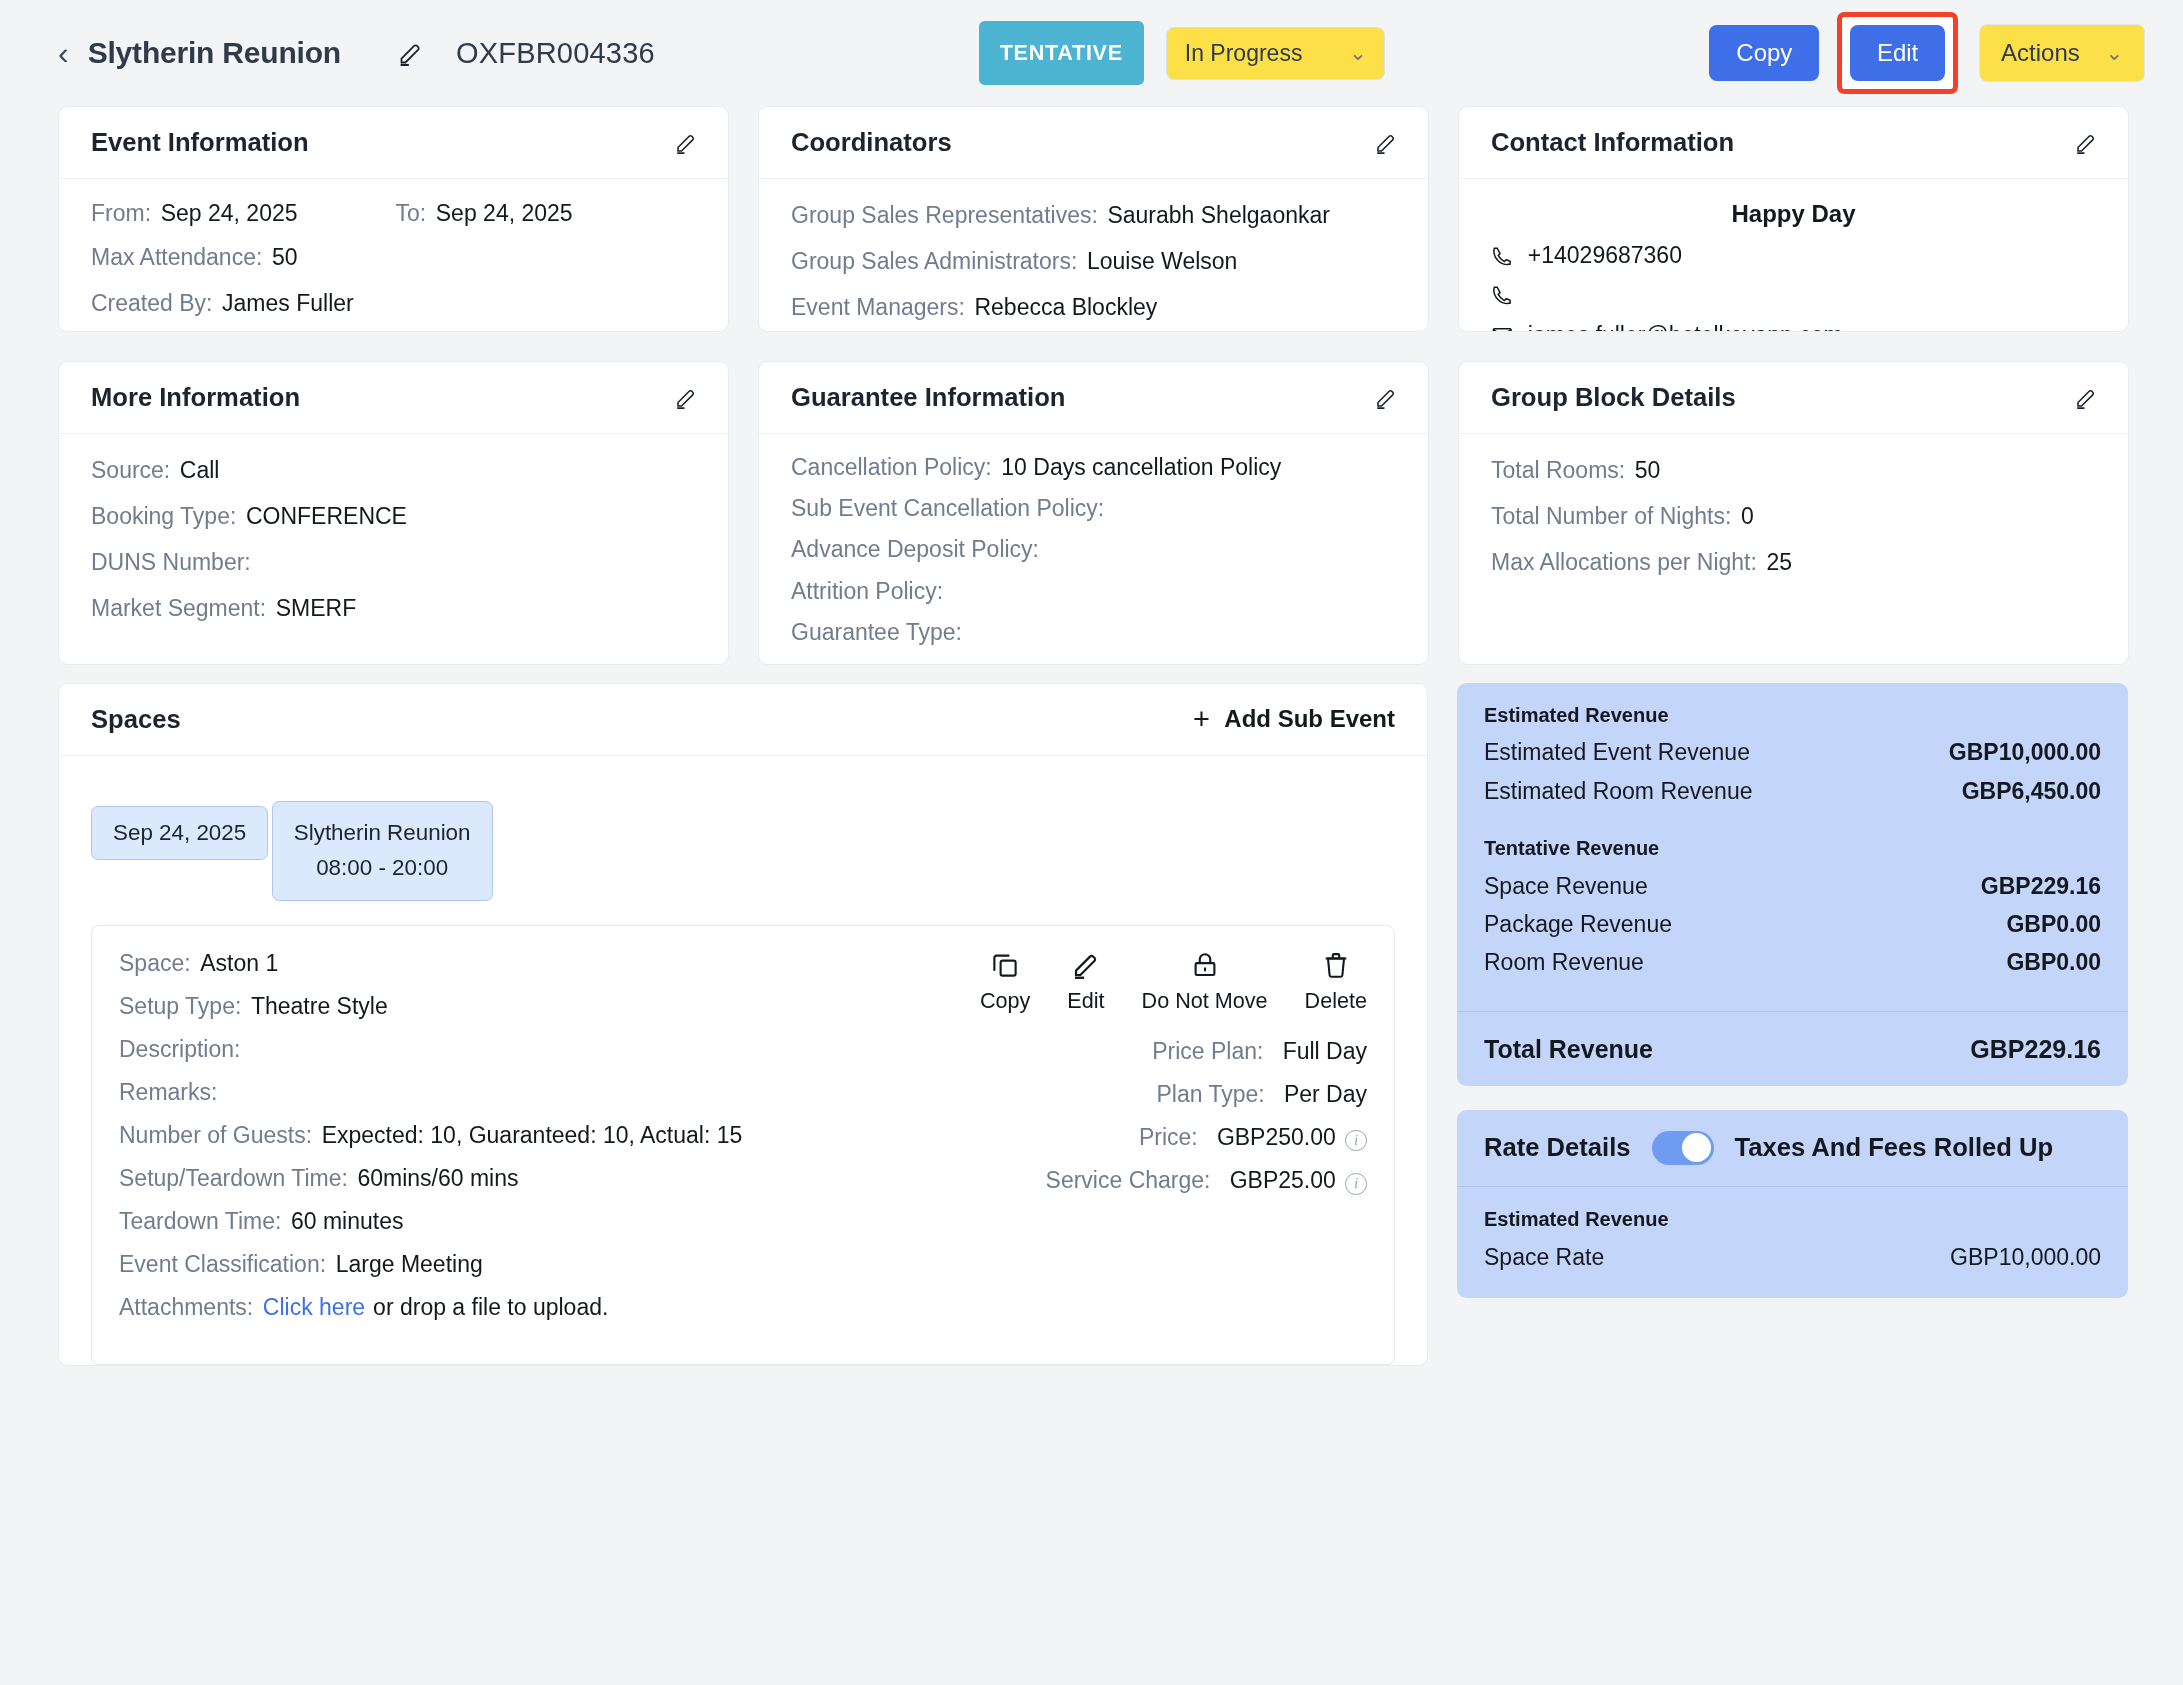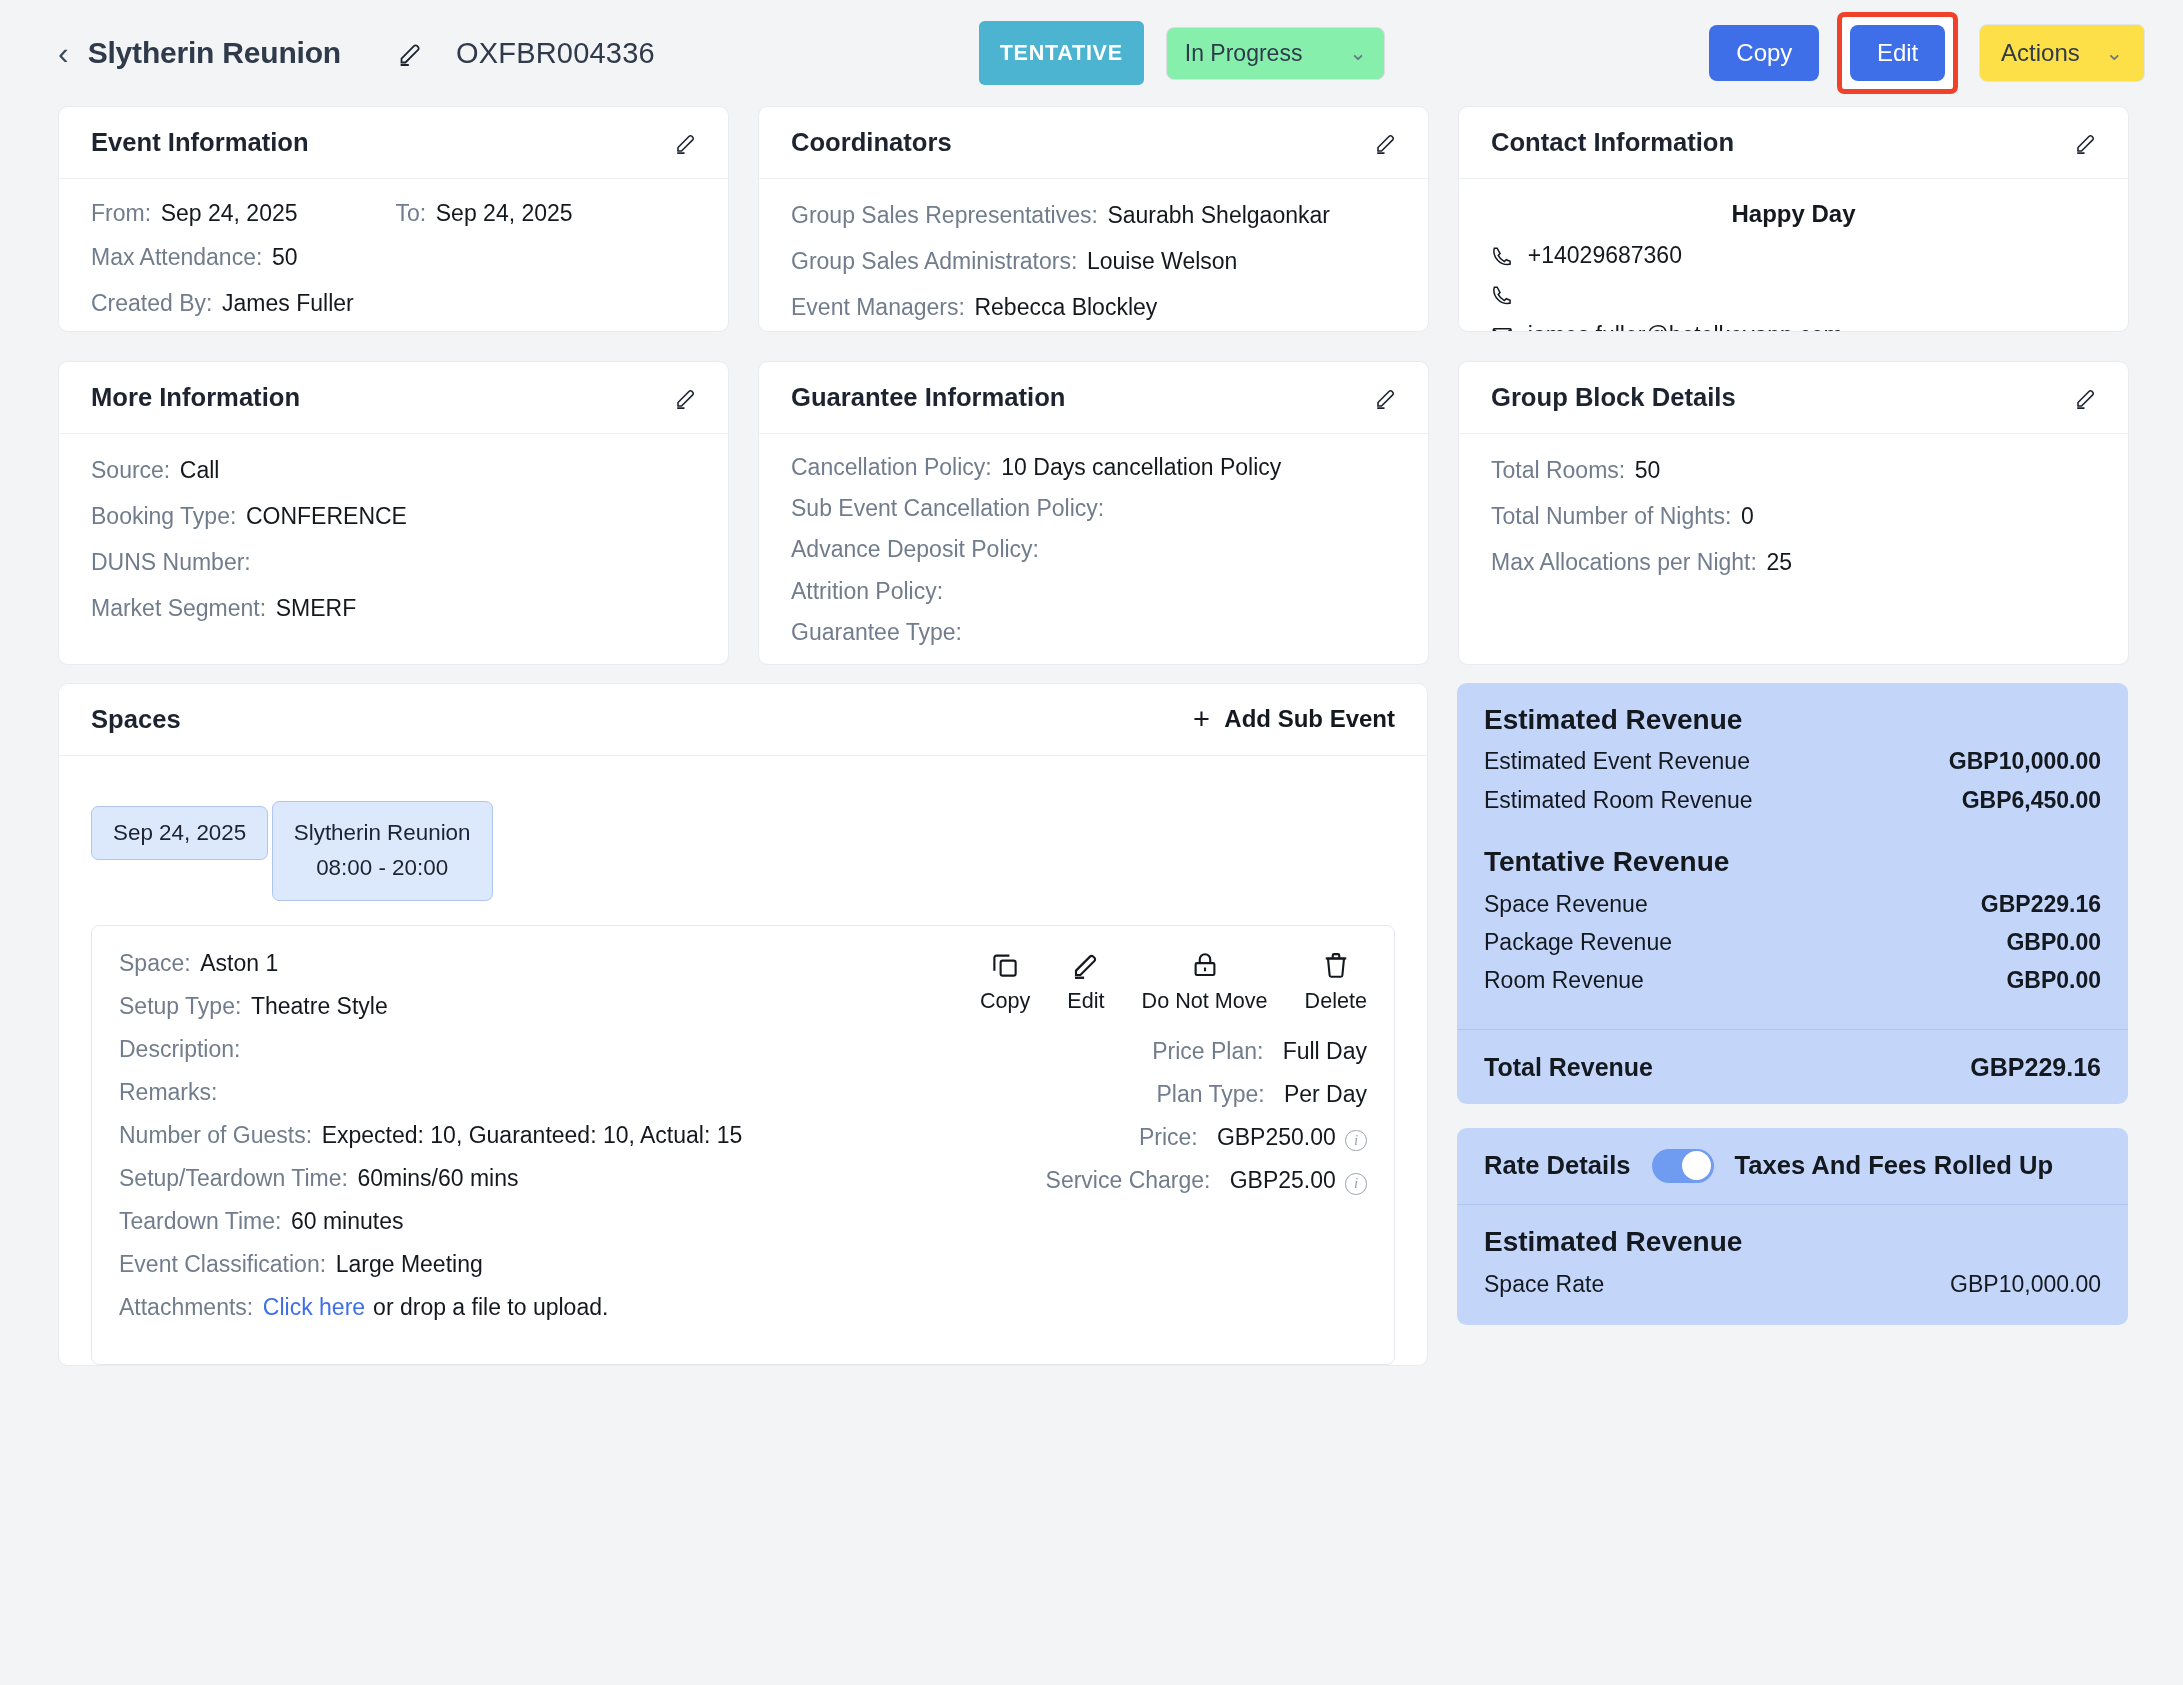--- a/index.html
+++ b/index.html
@@ -23,21 +23,21 @@
   }
   .evt-title { font-size: 30px; font-weight: 700; color: #2f3a4a; letter-spacing: -0.2px; }
   .pencil-hd { margin: 0 32px 0 56px; display: inline-flex; align-items: center; }
   .evt-code { font-size: 29px; color: #2f3a4a; letter-spacing: 0.2px; }
   .badge-tentative {
     background: #4cb3d0; color: #fff; font-size: 21.6px; font-weight: 700;
     letter-spacing: 0.7px; padding: 19px 21px; border-radius: 5.6px;
     margin-left: auto;
   }
   .status-select {
-    margin-left: 22.4px; background: #86efac; border: 1.6px solid #dcdfe4;
+    margin-left: 22.4px; background: #fde047; border: 1.6px solid #dcdfe4;
     border-radius: 8px; height: 53px; min-width: 202px;
     display: flex; align-items: center; justify-content: space-between;
     padding: 0 17.6px; font-size: 23px; color: #2f3a4a; cursor: pointer; gap: 34px;
   }
   .chev-dn { color: #6b7685; font-size: 21px; margin-left: 12.8px; }
   .hdr-actions { margin-left: auto; display: flex; align-items: center; gap: 0; }
   .btn-blue {
     background: #3f6fe8; color: #fff; font-size: 24px; border: none;
     border-radius: 8px; padding: 14.4px 27px; cursor: pointer;
     font-family: inherit;
@@ -115,21 +115,21 @@
     display: inline-block; width: 21.6px; height: 21.6px; border: 1.6px solid #9aa3b0;
     border-radius: 50%; color: #9aa3b0; font-size: 15px; line-height: 19px;
     text-align: center; font-style: italic; font-family: "Liberation Serif", serif;
   }
 
   
   .rev-panel { background: #c3d6fa; border-radius: 9.6px; overflow: hidden; }
   .rev-hd { padding: 21px 27px; border-bottom: 1.6px solid #aec6ef; }
   .rev-title { font-size: 25.6px; font-weight: 700; color: #14181f; }
   .rev-bd { padding: 21px 27px 24px 27px; }
-  .rev-sub { font-size: 28px; font-weight: 700; color: #14181f; margin-bottom: 12.8px; }
+  .rev-sub { font-size: 20px; font-weight: 700; color: #14181f; margin-bottom: 12.8px; }
   .rev-row { display: flex; justify-content: space-between; font-size: 23px; color: #14181f; margin-bottom: 11.2px; }
   .rev-row .amt { font-weight: 700; }
   .rev-gap { height: 21px; }
   .rev-total {
     border-top: 1.6px solid #aec6ef; padding: 22.4px 27px;
     display: flex; justify-content: space-between;
     font-size: 25px; font-weight: 700; color: #14181f;
   }
   .rate-panel { background: #c3d6fa; border-radius: 9.6px; overflow: hidden; margin-top: 24px; }
   .rate-hd {

